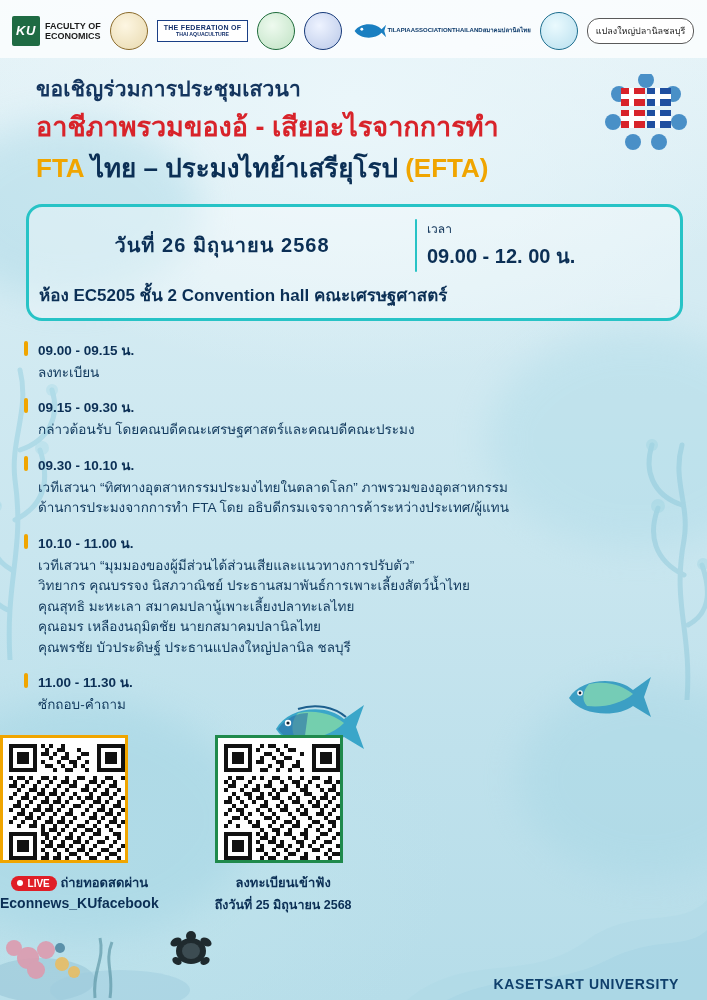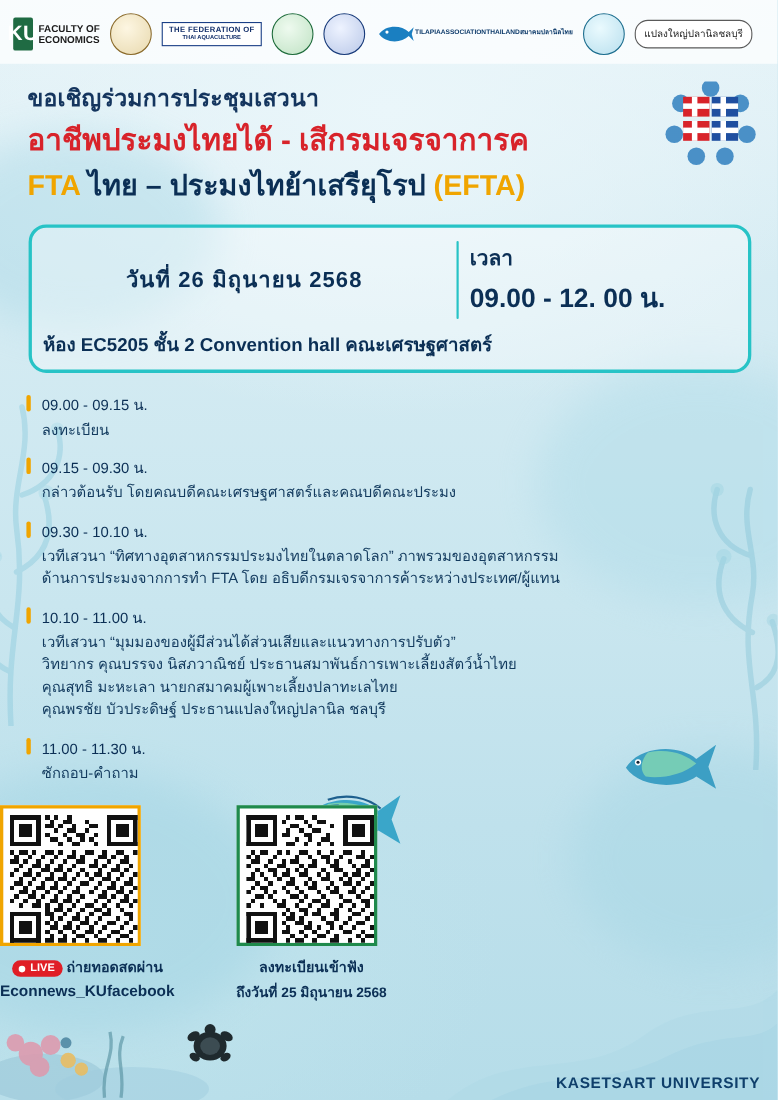--- a/index.html
+++ b/index.html
@@ -37,23 +37,23 @@
   .logobar {
     position: relative;
     display: flex; align-items: center; gap: 9px;
     padding: 9px 10px 6px 12px;
     background: rgba(255,255,255,0.72);
     height: 58px;
   }
   .logo { display: flex; align-items: center; justify-content: center; }
   .ku-logo { display: flex; align-items: center; gap: 5px; }
   .ku-mark {
-    width: 18px; height: 30px; background: #1f6b43; color: #fff;
-    font-size: 19px; font-weight: bold; display: flex; align-items: center; justify-content: center;
-    border-radius: 2px; letter-spacing: .5px;
+    width: 28px; height: 30px; background: #1f6b43; color: #fff;
+    font-size: 13px; font-weight: bold; display: flex; align-items: center; justify-content: center;
+    border-radius: 2px; letter-spacing: .5px; font-style: italic;
   }
   .ku-text { font-size: 9px; line-height: 10px; font-weight: bold; color: #1b1b1b; text-transform: uppercase; }
   .seal { width: 38px; height: 38px; border-radius: 50%; border: 1.5px solid #8a6a2a;
           background: radial-gradient(circle at 40% 35%, #fdf6e2, #e8d9ae); }
   .seal.blue { border-color: #173a7a; background: radial-gradient(circle at 40% 35%, #eef3ff, #b9c8e8); }
   .seal.green { border-color: #1d6b3a; background: radial-gradient(circle at 40% 35%, #eefaef, #bfe2c3); }
   .seal.teal { border-color: #1b6d8e; background: radial-gradient(circle at 40% 35%, #eafafe, #b8dfee); }
   .box-logo {
     border: 1.4px solid #1a3f86; background: #fff; padding: 4px 6px;
     font-size: 5.2px; line-height: 6px; color: #14306b; text-align: center; font-weight: bold;
@@ -63,21 +63,21 @@
   .tilapia-logo {
     font-size: 6px; line-height: 7.5px; color: #0e3b6b; font-weight: bold; text-align: center;
   }
   .tilapia-fish { width: 36px; height: 24px; }
   .chip {
     border: 1.2px solid #5a5a5a; border-radius: 12px; padding: 5px 8px;
     background: rgba(255,255,255,.9); font-size: 9px; color: #222; white-space: nowrap;
   }
 
   
-  .title-wrap { position: relative; padding: 14px 26px 0 25px; }
+  .title-wrap { position: relative; padding: 14px 26px 0 36px; }
   .t-invite { font-size: 21px; color: #14355e; font-weight: bold; letter-spacing: .2px; }
   .t-main1 { font-size: 27px; font-weight: bold; color: #0b2f55; margin-top: 6px; line-height: 1.25; }
   .t-main1 .red { color: #d8232a; }
   .t-main2 { font-size: 26px; font-weight: bold; color: #0b2f55; margin-top: 2px; }
   .t-main2 .orange { color: #f0a500; }
 
   .flag-badge {
     position: absolute; right: 18px; top: 16px; width: 86px; height: 76px;
   }
 
@@ -89,32 +89,32 @@
     background: rgba(255,255,255,0.35);
     padding: 12px 10px 10px 10px;
   }
   .date-row { display: flex; align-items: stretch; }
   .date-left { flex: 0 0 58%; display:flex; align-items:center; justify-content:center; }
   .date-left .d {
     font-size: 20px; font-weight: bold; color: #0b2f55; letter-spacing: 1px;
   }
   .vline { width: 2px; background: #27c3c6; margin: 0 10px; border-radius: 2px; }
   .date-right { flex: 1; display: flex; flex-direction: column; justify-content: center; }
-  .date-right .lbl { font-size: 19px; color: #0b2f55; font-weight: bold; }
-  .date-right .tm { font-size: 24px; color: #0b2f55; font-weight: bold; margin-top: 2px; }
+  .date-right .lbl { font-size: 12px; color: #0b2f55; font-weight: normal; }
+  .date-right .tm { font-size: 20px; color: #0b2f55; font-weight: bold; margin-top: 2px; }
   .room { text-align: left; font-size: 17px; font-weight: bold; color: #0b2f55; margin-top: 9px; }
 
   
   .agenda { position: relative; margin: 18px 0 0 0; padding: 0 26px 0 38px; }
   .item { position: relative; margin-bottom: 13px; }
   .item .bar {
     position: absolute; left: -14px; top: 2px; width: 4px; height: 15px;
     background: #f0a500; border-radius: 2px;
   }
-  .item .time { font-size: 13.5px; font-weight: normal; color: #0b2f55; }
+  .item .time { font-size: 13.5px; font-weight: bold; color: #0b2f55; }
   .item .desc { font-size: 13.5px; color: #123a5e; line-height: 1.52; margin-top: 2px; }
   .item .desc div { white-space: nowrap; }
 
   
   .fish { position: absolute; }
   .fish-a { left: 268px; top: 360px; width: 100px; height: 56px; }
   .fish-b { right: 52px; top: 672px; width: 92px; height: 48px; }
 
   
   .qrs { position: relative; display: flex; gap: 56px; padding: 6px 0 0 0; align-items: flex-start; }
@@ -126,21 +126,21 @@
   .live {
     display: inline-flex; align-items: center; gap: 5px;
     background: #e01e26; color: #fff; font-size: 10px; font-weight: bold;
     border-radius: 9px; padding: 2px 7px 2px 6px; vertical-align: middle;
   }
   .live .dot { width: 6px; height: 6px; border-radius: 50%; background: #fff; display:inline-block; }
   .fb-line { font-size: 14px; color: #0b2f55; font-weight: bold; margin-top: 4px; }
   .qrcap .small { font-size: 12.5px; font-weight: bold; }
 
   .footer {
-    position: absolute; right: 16px; bottom: 8px;
+    position: absolute; right: 28px; bottom: 8px;
     font-size: 14px; font-weight: bold; color: #0f3f6b; letter-spacing: .6px; padding-left: 30px;
   }
   .turtle { position: absolute; left: 168px; bottom: 30px; width: 46px; height: 40px; }
 </style>
 </head>
 <body>
 
 <div id="poster">
 
   <div class="blob b1"></div>
@@ -229,21 +229,21 @@
       <div>THAILAND</div>
       <div>สมาคมปลานิลไทย</div>
     </div>
     <div class="seal teal logo"></div>
     <div class="chip">แปลงใหญ่ปลานิลชลบุรี</div>
   </div>
 
   <div class="title-wrap">
     <div class="t-invite">ขอเชิญร่วมการประชุมเสวนา</div>
     <div class="t-main1">
-      <span class="red">อาชีพประมงไทยได้ - เสีกรมเจรจาการค</span>
+      <span class="red">อาชีภาพรวมของอ้ - เสียอะไรจากการทำ</span>
     </div>
     <div class="t-main2">
       <span class="orange">FTA</span>
       <span>ไทย – ประมงไทย้าเสรียุโรป</span>
       <span class="orange">(EFTA)</span>
     </div>
 
     <svg class="flag-badge" viewBox="0 0 86 76">
       <g fill="#2f7fbf" opacity=".85">
         <circle cx="16" cy="20" r="8"></circle>
@@ -318,21 +318,22 @@
         <div>ด้านการประมงจากการทำ FTA โดย อธิบดีกรมเจรจาการค้าระหว่างประเทศ/ผู้แทน</div>
       </div>
     </div>
 
     <div class="item">
       <div class="bar"></div>
       <div class="time">10.10 - 11.00 น.</div>
       <div class="desc">
         <div>เวทีเสวนา “มุมมองของผู้มีส่วนได้ส่วนเสียและแนวทางการปรับตัว”</div>
         <div>วิทยากร คุณบรรจง นิสภวาณิชย์ ประธานสมาพันธ์การเพาะเลี้ยงสัตว์น้ำไทย</div>
-        <div>คุณสุทธิ มะหะเลา นายกสมาคมผู้เพาะเลี้ยงปลาทะเลไทย</div>
+        <div>คุณสุทธิ มะหะเลา สมาคมปลานู้เพาะเลี้ยงปลาทะเลไทย</div>
+        <div>คุณอมร เหลืองนฤมิตชัย นายกสมาคมปลานิลไทย</div>
         <div>คุณพรชัย บัวประดิษฐ์ ประธานแปลงใหญ่ปลานิล ชลบุรี</div>
       </div>
     </div>
 
     <div class="item">
       <div class="bar"></div>
       <div class="time">11.00 - 11.30 น.</div>
       <div class="desc">
         <div>ซักถอบ-คำถาม</div>
       </div>

